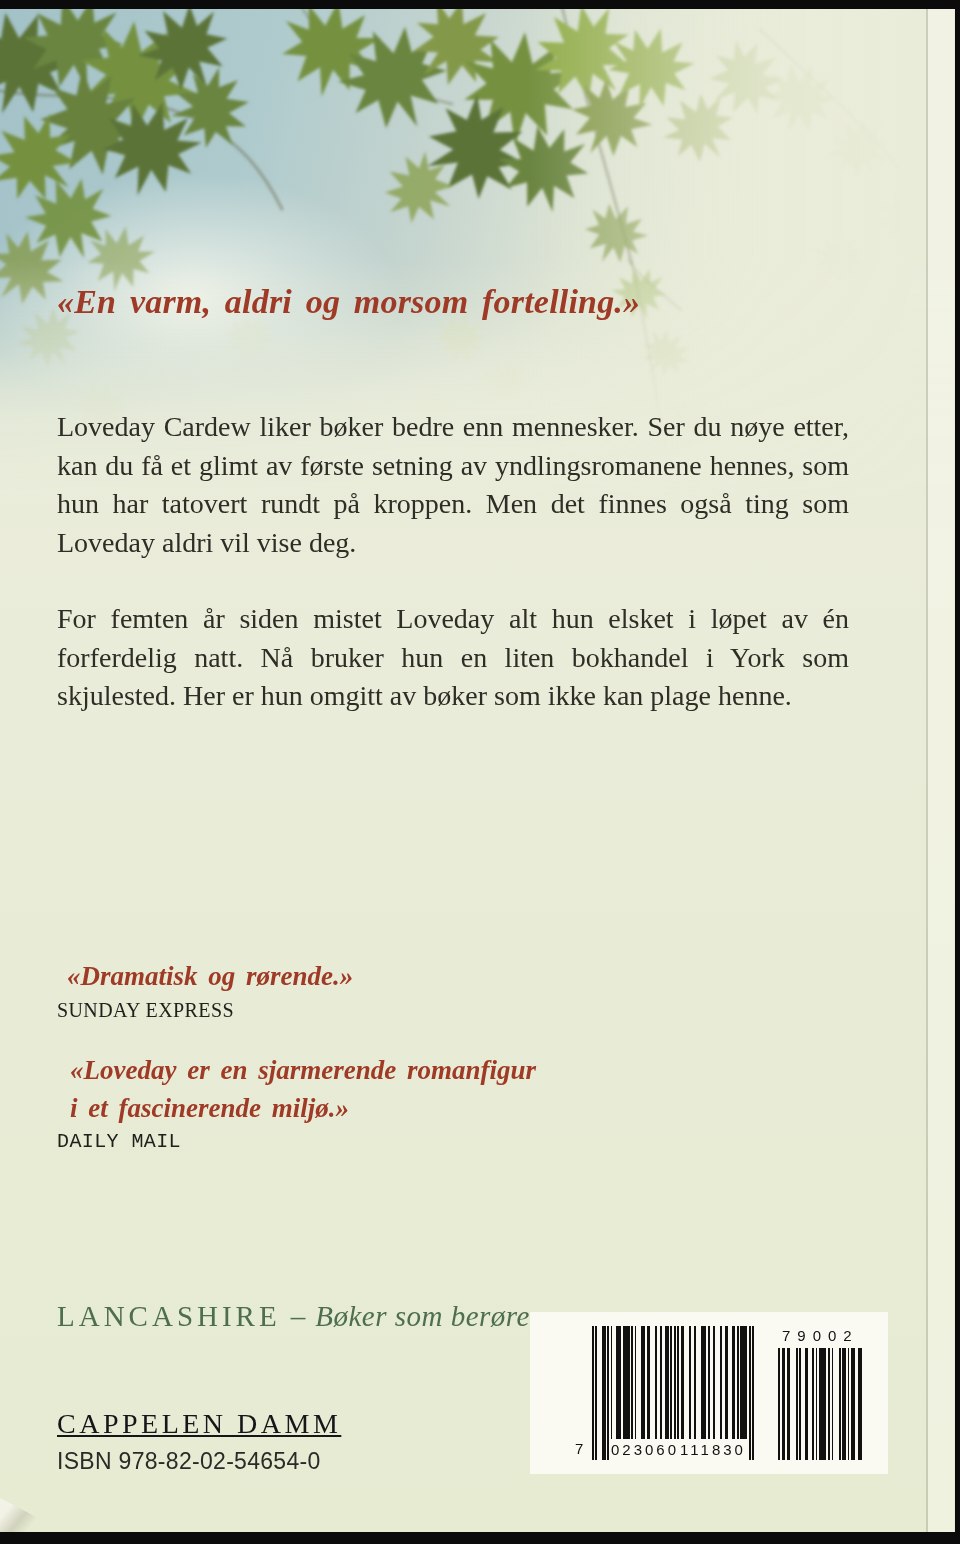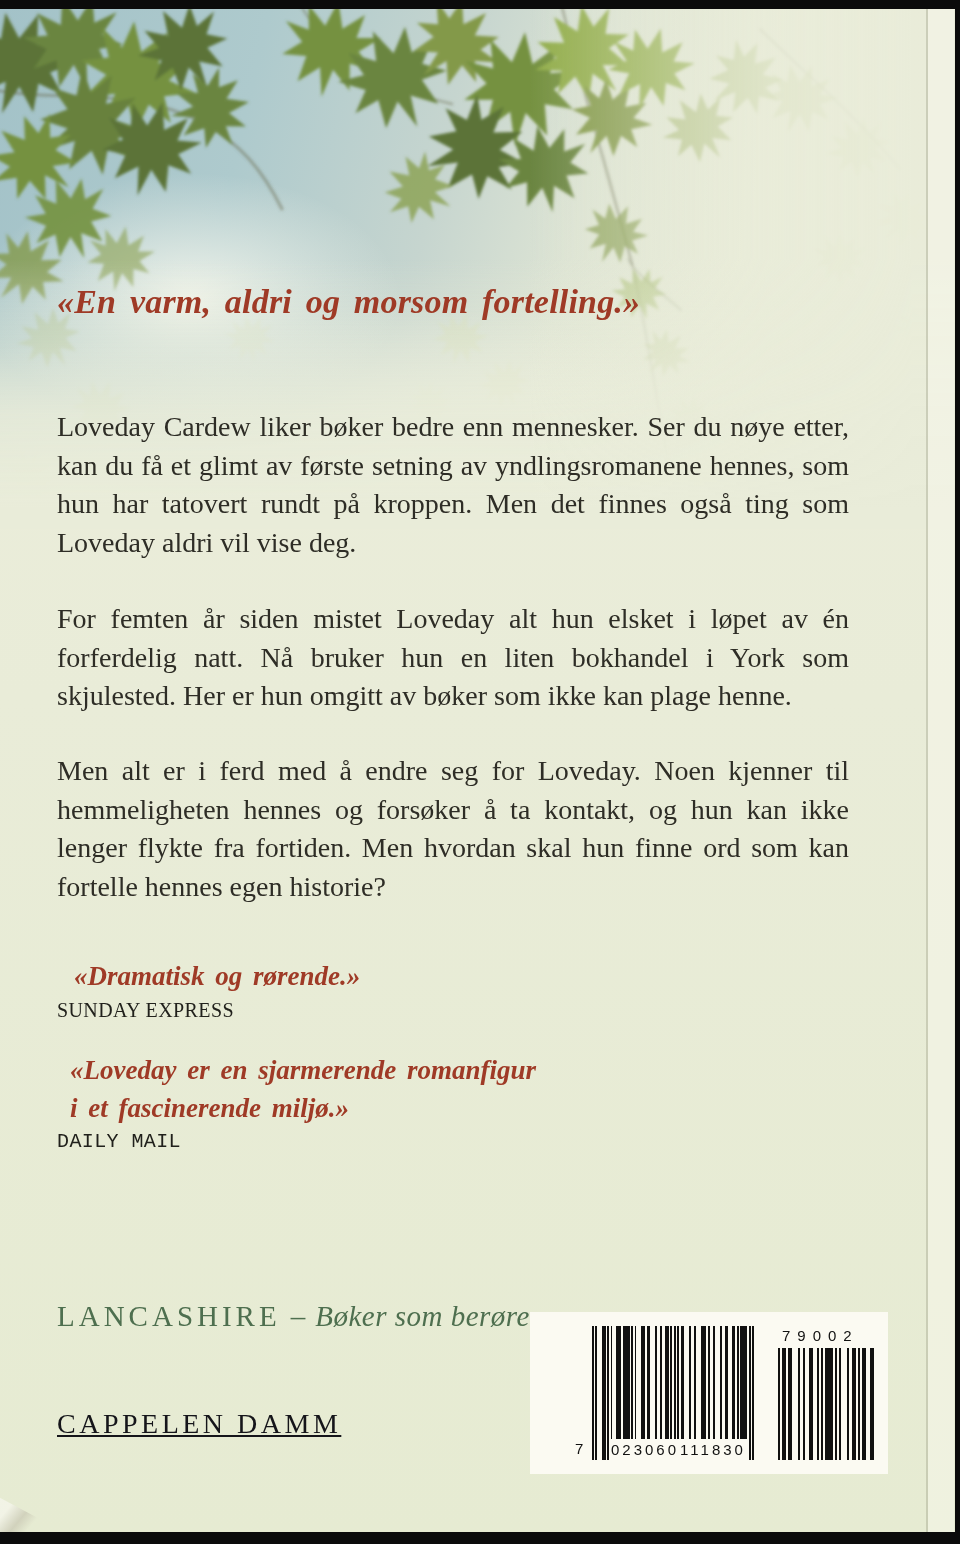--- a/index.html
+++ b/index.html
@@ -48,21 +48,21 @@
   .series-name{letter-spacing:4px;}
   .series-sep{margin:0 10px;}
   .series-tagline{font-style:italic;letter-spacing:.5px;}
   .publisher-logo{left:57px;top:1408px;font-size:28px;letter-spacing:3.5px;color:#15151a;text-decoration:underline;}
   .isbn{left:57px;top:1448px;font-family:"Liberation Sans","DejaVu Sans",sans-serif;
     font-size:23px;color:#2a2a28;letter-spacing:.3px;}
 
   
   .barcode-panel{left:530px;top:1312px;width:358px;height:162px;background:#fbfaf2;}
   .barcode-main{position:absolute;left:62px;top:14px;width:162px;height:134px;}
-  .barcode-addon{position:absolute;left:248px;top:16px;width:84px;height:132px;padding-left:12px;}
+  .barcode-addon{position:absolute;left:248px;top:16px;width:84px;height:132px;}
   .bars{position:absolute;left:0;top:0;width:100%;height:100%;}
   .bars .bar{position:absolute;top:0;height:100%;background:#111;}
   .bc-mask{position:absolute;bottom:0;height:21px;background:#fbfaf2;
     font-family:"Liberation Sans","DejaVu Sans",sans-serif;font-size:15px;color:#111;
     letter-spacing:3px;text-align:center;line-height:22px;}
   .bc-lead{position:absolute;left:-17px;bottom:0;font-family:"Liberation Sans","DejaVu Sans",sans-serif;
     font-size:15px;color:#111;line-height:22px;}
   .addon-digits{position:absolute;left:0;top:0;width:100%;height:18px;
     font-family:"Liberation Sans","DejaVu Sans",sans-serif;font-size:15px;color:#111;
     letter-spacing:7px;text-indent:4px;line-height:16px;}
@@ -149,23 +149,22 @@
       </g>
     </svg>
   </div>
   <div class="photo-fade-bottom"></div>
   <div class="photo-fade-right"></div>
 
   <div class="abs quote quote-lg">«En varm, aldri og morsom fortelling.»</div>
 
   <p class="abs body-par" style="top:408px;">Loveday Cardew liker bøker bedre enn mennesker. Ser du nøye etter, kan du få et glimt av første setning av yndlingsromanene hennes, som hun har tatovert rundt på kroppen. Men det finnes også ting som Loveday aldri vil vise deg.</p>
   <p class="abs body-par" style="top:600px;">For femten år siden mistet Loveday alt hun elsket i løpet av én forferdelig natt. Nå bruker hun en liten bokhandel i York som skjulested. Her er hun omgitt av bøker som ikke kan plage henne.</p>
-  <p class="abs body-par" style="top:752px;">Men alt er i ferd med å endre seg for Loveday. Noen kjenner til hemmeligheten hennes og forsøker å ta kontakt, og hun kan ikke lenger flykte fra fortiden. Men hvordan skal hun finne ord som kan fortelle hennes egen historie?</p>
-
-  <div class="abs quote quote-sm" style="left:74px;top:957px;">«Dramatisk og rørende.»</div>
+
+  <div class="abs quote quote-sm" style="left:67px;top:957px;">«Dramatisk og rørende.»</div>
   <div class="abs press-source" style="left:57px;top:999px;">SUNDAY EXPRESS</div>
 
   <div class="abs quote quote-sm" style="left:57px;top:1051px;margin-left:13px;">«Loveday er en sjarmerende romanfigur
 i et fascinerende miljø.»</div>
   <div class="abs press-source" style="left:57px;top:1130px;font-family:Liberation Mono, monospace;">DAILY MAIL</div>
 
   <div class="abs series-line">
     <span class="series-name">LANCASHIRE</span><span class="series-sep">–</span><span class="series-tagline">Bøker som berører</span>
   </div>
 
@@ -226,20 +225,21 @@
             <div class="bar" style="left: 76.5957%; width: 4.25532%;"></div>
             <div class="bar" style="left: 82.9787%; width: 2.12766%;"></div>
             <div class="bar" style="left: 87.234%; width: 4.25532%;"></div>
             <div class="bar" style="left: 95.7447%; width: 4.25532%;"></div>
           </div>
         </div>
     </div>
   </div>
 
   <div class="abs publisher-logo">CAPPELEN DAMM</div>
+  <div class="abs isbn">ISBN 978-82-02-54654-0</div>
 
   <div class="page-crease"></div>
   <div class="page-edge-light"></div>
   <div class="corner-curl"></div>
   <div class="edge edge-top"></div>
   <div class="edge edge-bottom"></div>
   <div class="edge edge-right"></div>
 </div>
 
 </body></html>

